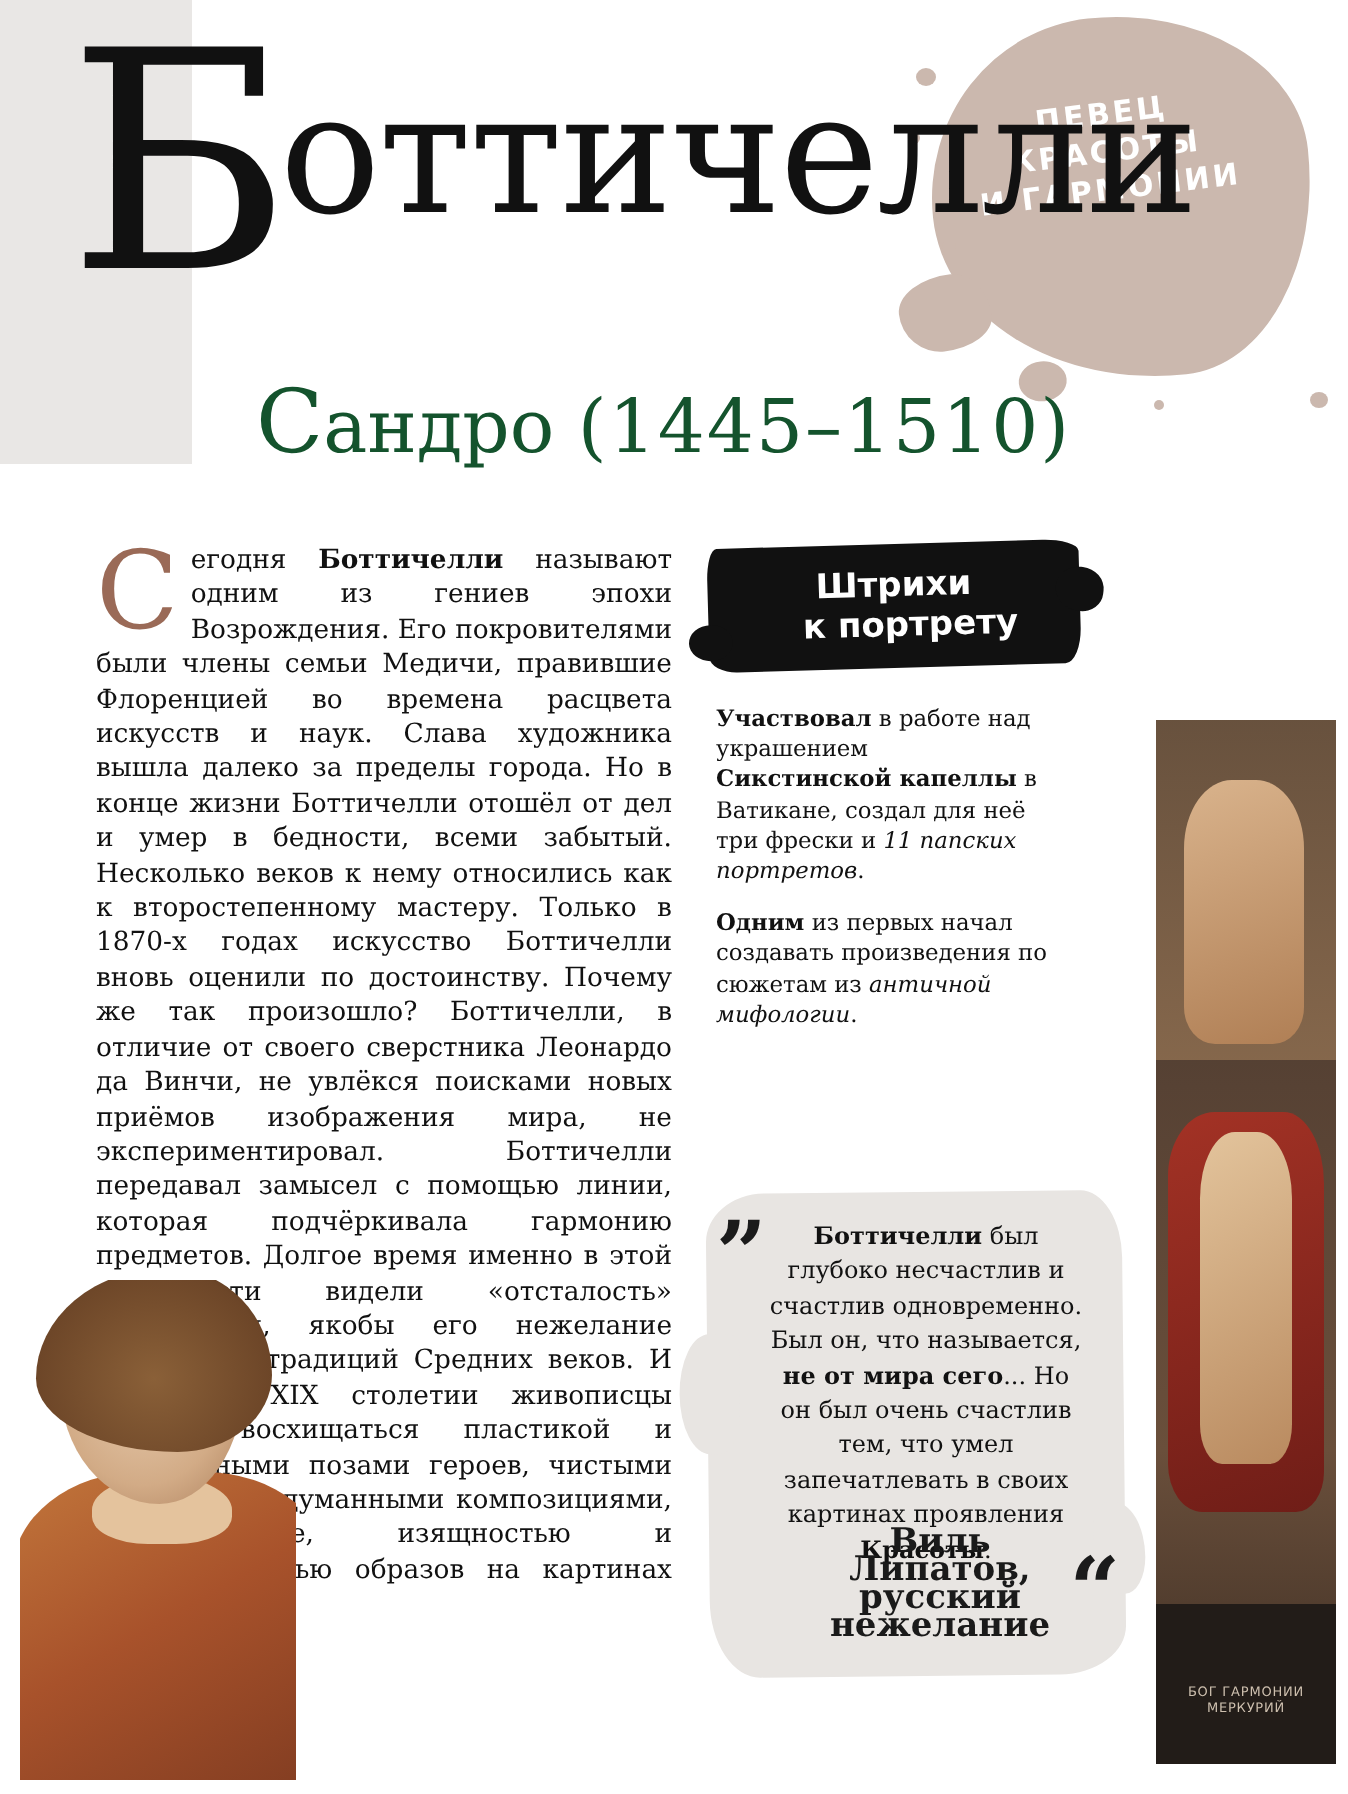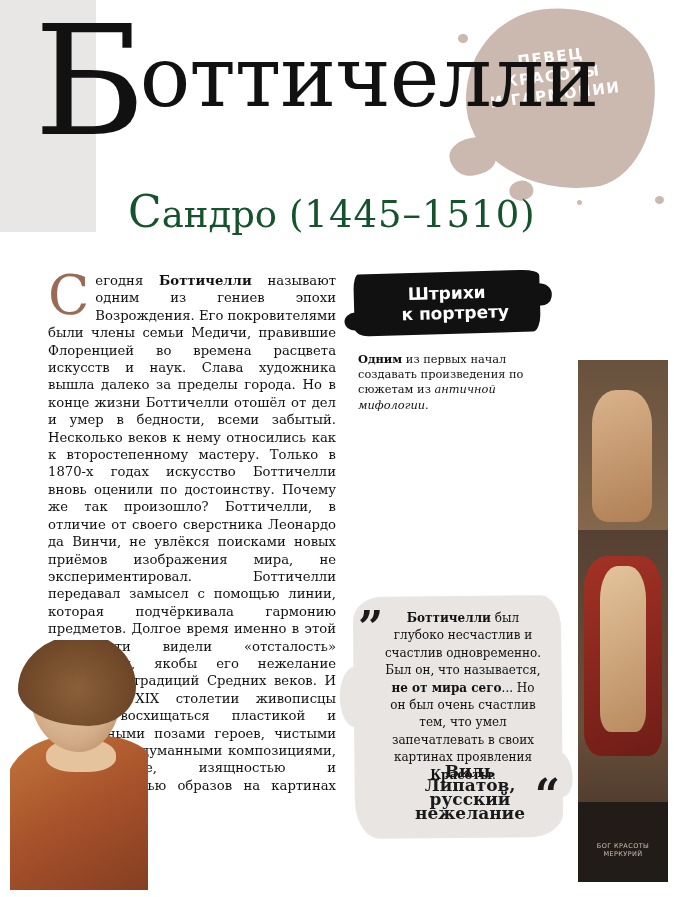--- a/index.html
+++ b/index.html
@@ -459,20 +459,23 @@
   <div class="banner">
     <div class="brush"></div>
     <div class="label">
       <span>Штрихи</span>
       <span class="l2">к портрету</span>
     </div>
   </div>
 
   <div class="facts">
     <p>
+      <b class="lead">Участвовал</b><span> в работе над украшением </span><b>Сикстинской капеллы</b><span> в Ватикане, создал для неё три фрески и </span><i>11 папских портретов</i><span>.</span>
+    </p>
+    <p>
       <b class="lead">Одним</b><span> из первых начал создавать произведения по сюжетам из </span><i>античной мифологии</i><span>.</span>
     </p>
   </div>
 </div>
 
 <div class="quote-card">
   <div class="blob"></div>
   <div class="quote-mark open">”</div>
   <div class="quote-text">
     <b>Боттичелли</b><span> был глубоко несчастлив и счастлив одновременно. Был он, что называется, </span><b>не от мира сего</b><span>... Но он был очень счастлив тем, что умел запечатлевать в своих картинах проявления </span><b>Красоты</b><span>.</span>
@@ -485,16 +488,16 @@
 </div>
 
 <div class="fresco">
   <div class="sky"></div>
   <div class="wall"></div>
   <div class="figure-top"></div>
   <div class="cloth-red"></div>
   <div class="figure-bottom"></div>
   <div class="plinth"></div>
   <div class="caption">
-    <div>БОГ КРАСОТЫ</div>
+    <div>БОГ ГАРМОНИИ</div>
     <div>МЕРКУРИЙ</div>
   </div>
 </div>
 
 </body></html>

